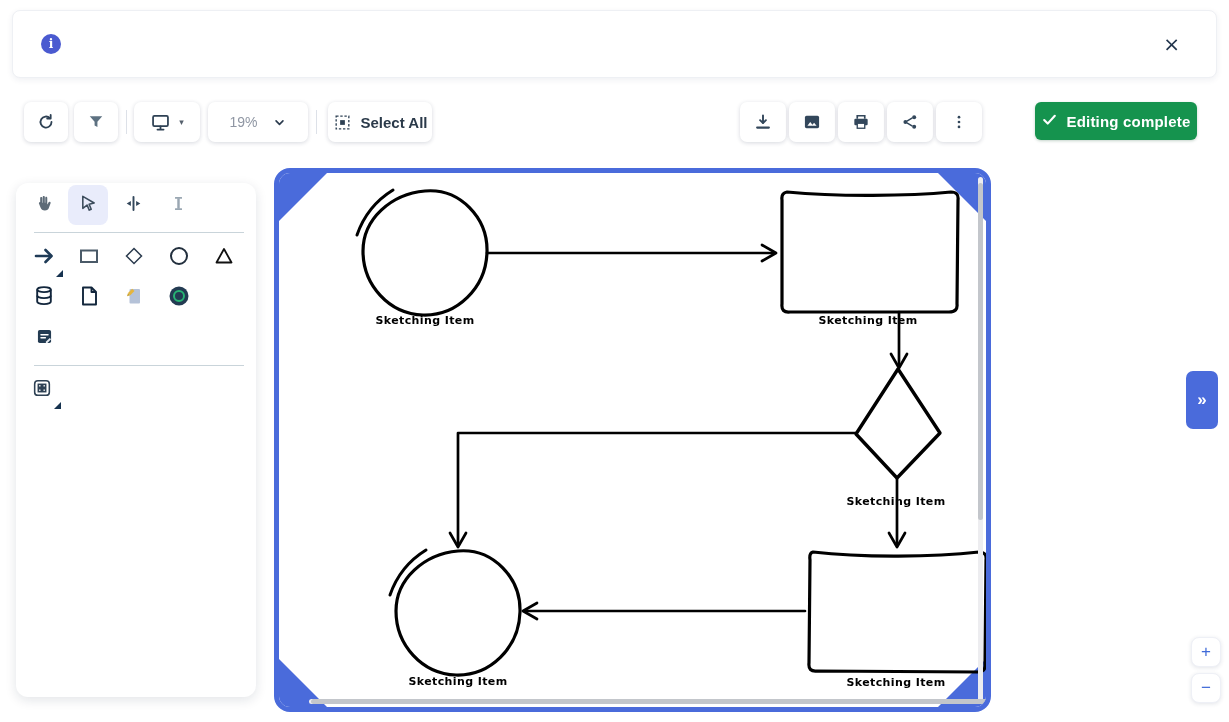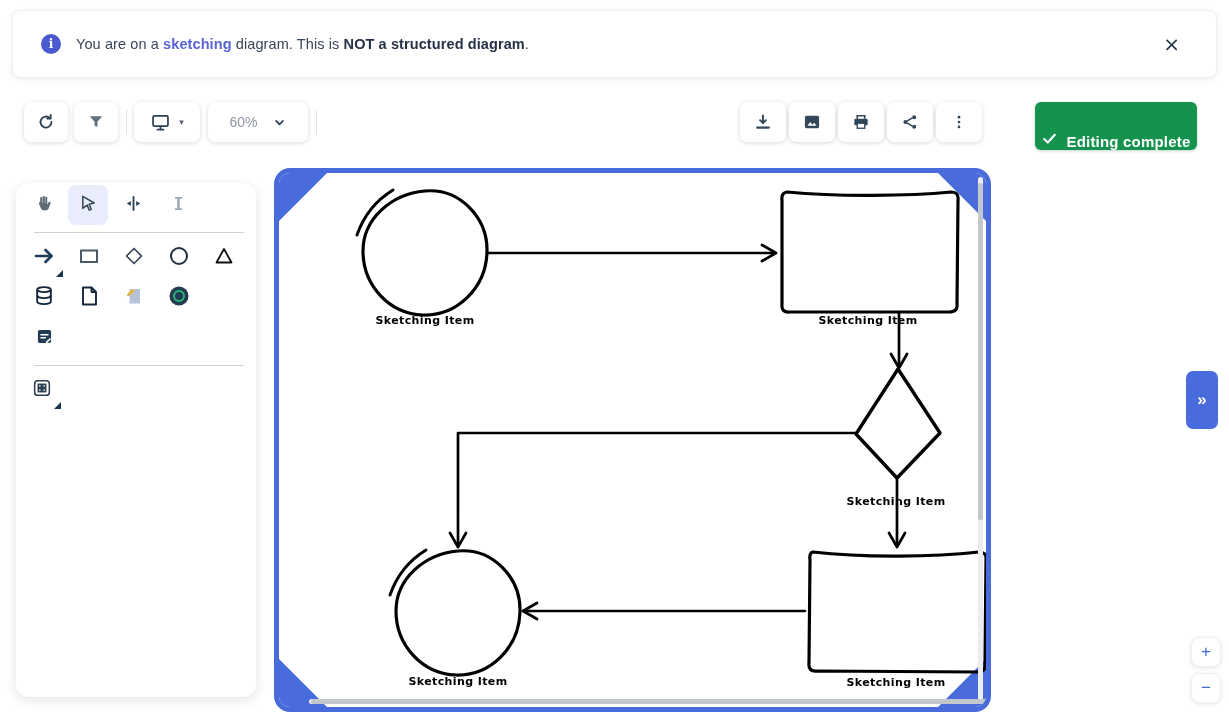--- a/index.html
+++ b/index.html
@@ -33,22 +33,22 @@
     position:absolute;top:2px;height:40px;background:#fff;border-radius:7px;
     box-shadow:0 1px 4px rgba(25,39,70,.18);display:flex;align-items:center;
     justify-content:center;cursor:pointer;box-sizing:border-box;
   }
   .tbtn svg{display:block;}
   .tb-sep{position:absolute;top:10px;width:1px;height:24px;background:#dde1e8;}
   .zoom-label{font-size:14px;color:#8f96a3;margin-right:14px;}
   .mon-caret{font-size:9px;color:#55606c;margin-left:8px;}
   .selall-label{font-size:15px;font-weight:600;color:#2b3a4a;margin-left:9px;}
   .btn-green{
-    position:absolute;left:1035px;top:2px;width:162px;height:48px;background:#15934e;
-    border-radius:6px;display:flex;align-items:flex-end;justify-content:center;
+    position:absolute;left:1035px;top:2px;width:162px;height:38px;background:#15934e;
+    border-radius:6px;display:flex;align-items:center;justify-content:center;
     cursor:pointer;box-shadow:0 1px 3px rgba(20,80,45,.25);
   }
   .btn-green span{color:#fff;font-size:15px;font-weight:700;margin-left:8px;letter-spacing:.2px;}
   
   .sidebar{
     position:absolute;left:16px;top:183px;width:240px;height:514px;background:#fff;
     border-radius:12px;box-shadow:0 3px 12px rgba(20,30,60,.12);
   }
   .slot{
     position:absolute;display:flex;align-items:center;justify-content:center;
@@ -92,21 +92,20 @@
     box-sizing:border-box;
   }
   .zbtn.plus{top:637px;}
   .zbtn.minus{top:673px;}
 </style>
 </head>
 <body>
 
 <div class="banner">
   <div class="info-icon">i</div>
-  <div class="banner-text"><span>You are on a </span><span class="hl">sketching</span><span> diagram. This is </span><span class="b">NOT a structured diagram</span><span>.</span></div>
   <div class="banner-close">×</div>
 </div>
 
 <div class="toolbar">
   <div class="tbtn" style="left:24px;width:44px;">
     <span>
         <svg width="20" height="20" viewBox="0 0 24 24" fill="none" stroke="#2e4154" stroke-width="2.2" stroke-linecap="round">
           <path d="M18.6 12a6.6 6.6 0 1 1-1.9-4.6"></path>
           <path d="M17.6 3.6v4.2h-4.2" stroke-linejoin="round"></path>
         </svg>
@@ -123,28 +122,37 @@
   <div class="tbtn" style="left:134px;width:66px;">
     <span>
         <svg width="21" height="21" viewBox="0 0 24 24" fill="none" stroke="#2e4154" stroke-width="2">
           <rect x="3.5" y="4.5" width="17" height="11.5" rx="1.5"></rect>
           <path d="M12 16.5v2.5M8.5 20h7" stroke-linecap="round"></path>
         </svg>
       </span>
     <span class="mon-caret">▾</span>
   </div>
   <div class="tbtn" style="left:208px;width:100px;">
-    <span class="zoom-label">60%</span>
+    <span class="zoom-label">19%</span>
     <span>
         <svg width="15" height="15" viewBox="0 0 24 24" fill="none" stroke="#2b3b4e" stroke-width="2.6" stroke-linecap="round" stroke-linejoin="round">
           <path d="M6.5 9.5l5.5 5.5 5.5-5.5"></path>
         </svg>
       </span>
   </div>
   <div class="tb-sep" style="left:316px;"></div>
+  <div class="tbtn" style="left:328px;width:104px;">
+    <span>
+        <svg width="19" height="19" viewBox="0 0 24 24">
+          <rect x="4" y="4" width="16" height="16" fill="none" stroke="#2e4154" stroke-width="1.7" stroke-dasharray="3 2.2"></rect>
+          <rect x="9" y="9" width="6" height="6" fill="#2e4154"></rect>
+        </svg>
+      </span>
+    <span class="selall-label">Select All</span>
+  </div>
 
   <div class="tbtn" style="left:740px;width:46px;">
     <span>
         <svg width="20" height="20" viewBox="0 0 24 24" fill="none" stroke="#33475b" stroke-width="2.3" stroke-linecap="round" stroke-linejoin="round">
           <path d="M12 4v9"></path>
           <path d="M8.5 9.8L12 13.3l3.5-3.5"></path>
           <path d="M5 18.7h14" stroke-width="2.7"></path>
         </svg>
       </span>
   </div>

